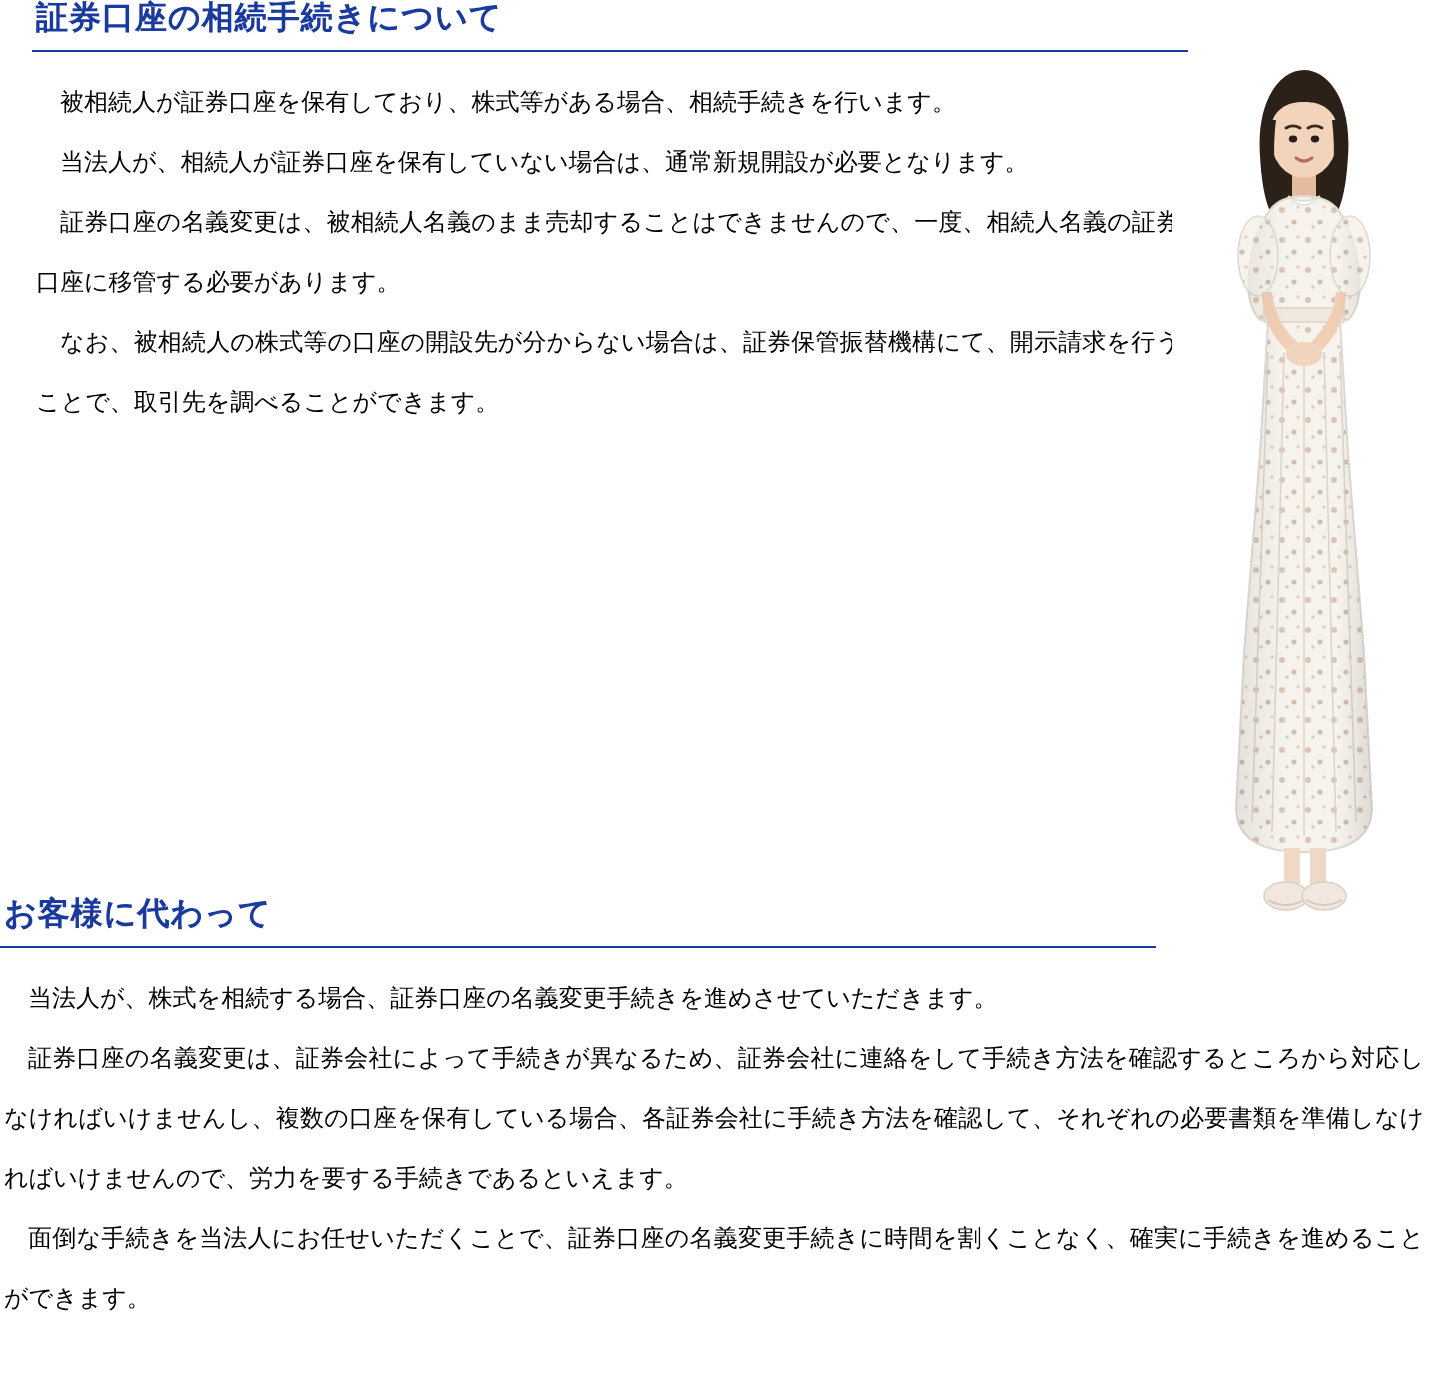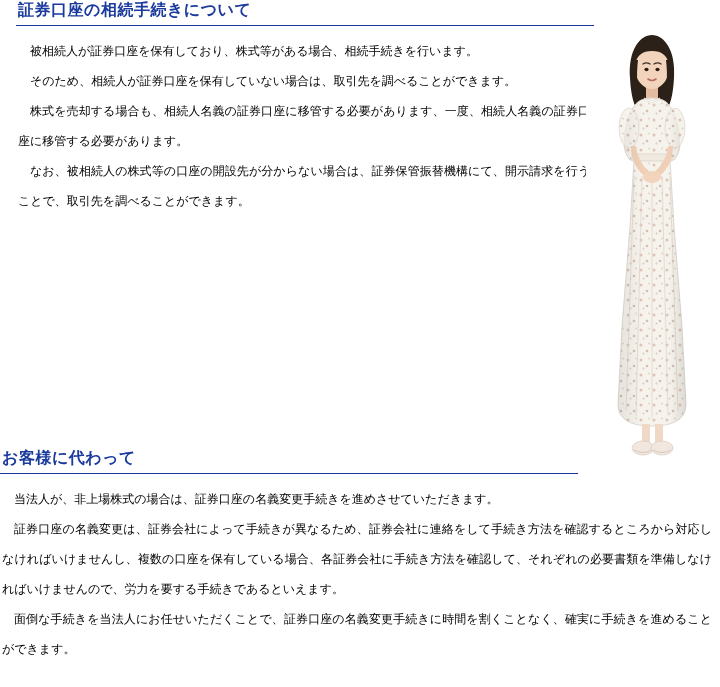--- a/index.html
+++ b/index.html
@@ -113,22 +113,22 @@
 
   <div class="section-one">
 
     <div class="heading-wrap">
       <h2 class="section-heading">証券口座の相続手続きについて</h2>
       <hr class="heading-rule">
     </div>
 
     <div class="body-block text-col">
       <p>被相続人が証券口座を保有しており、株式等がある場合、相続手続きを行います。</p>
-      <p>そのため、相続人が証券口座を保有していない場合は、取引先を調べることができます。</p>
-      <p>株式を売却する場合も、相続人名義の証券口座に移管する必要があります、一度、相続人名義の証券口座に移管する必要があります。</p>
+      <p>当法人が、相続人が証券口座を保有していない場合は、通常新規開設が必要となります。</p>
+      <p>証券口座の名義変更は、被相続人名義のまま売却することはできませんので、一度、相続人名義の証券口座に移管する必要があります。</p>
       <p>なお、被相続人の株式等の口座の開設先が分からない場合は、証券保管振替機構にて、開示請求を行うことで、取引先を調べることができます。</p>
     </div>
   </div>
 
   <div class="photo">
     <svg width="132" height="442" viewBox="0 0 132 442" xmlns="http://www.w3.org/2000/svg">
       <defs>
         <pattern id="floral" width="13" height="15" patternUnits="userSpaceOnUse">
           <rect width="13" height="15" fill="#f6f2ec"></rect>
           <circle cx="3" cy="4" r="1.5" fill="#c7a08c" opacity="0.55"></circle>
@@ -214,19 +214,19 @@
   </div>
 
   <div class="section-two">
 
     <div class="heading-wrap">
       <h2 class="section-heading">お客様に代わって</h2>
       <hr class="heading-rule">
     </div>
 
     <div class="body-block text-col">
-      <p>当法人が、非上場株式の場合は、証券口座の名義変更手続きを進めさせていただきます。</p>
+      <p>当法人が、株式を相続する場合、証券口座の名義変更手続きを進めさせていただきます。</p>
       <p>証券口座の名義変更は、証券会社によって手続きが異なるため、証券会社に連絡をして手続き方法を確認するところから対応しなければいけませんし、複数の口座を保有している場合、各証券会社に手続き方法を確認して、それぞれの必要書類を準備しなければいけませんので、労力を要する手続きであるといえます。</p>
       <p>面倒な手続きを当法人にお任せいただくことで、証券口座の名義変更手続きに時間を割くことなく、確実に手続きを進めることができます。</p>
     </div>
   </div>
 
 </div>
 
 </body></html>

